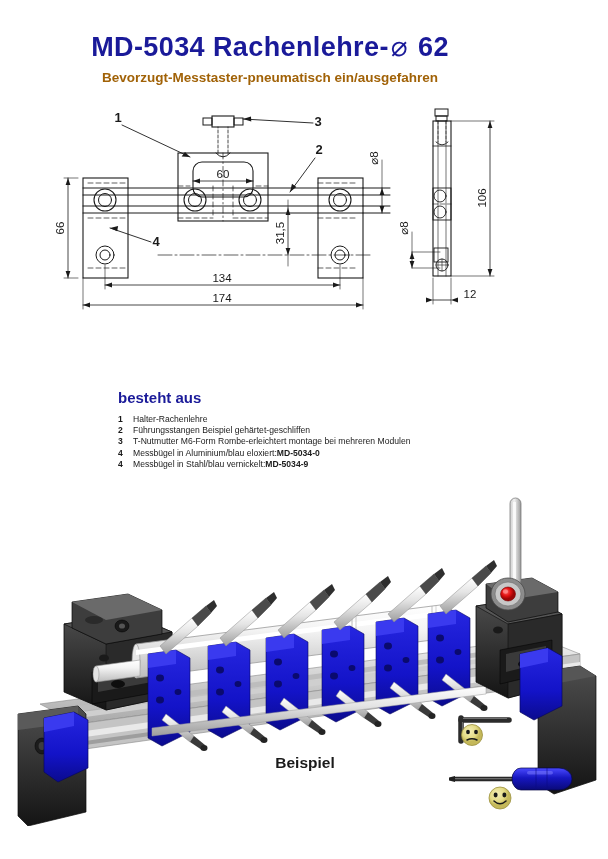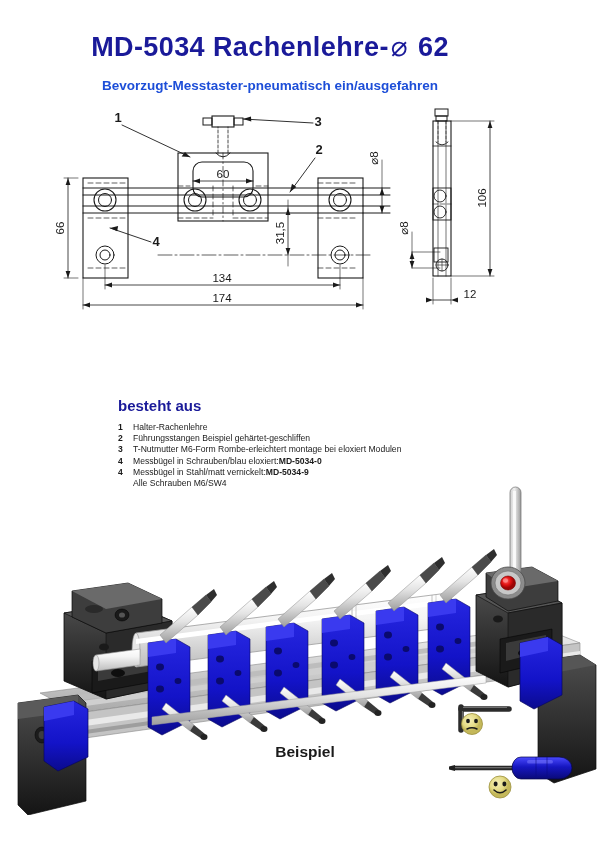--- a/index.html
+++ b/index.html
@@ -32,46 +32,46 @@
     color: #1a1a99;
     letter-spacing: 0.4px;
     white-space: nowrap;
   }
   #title .dia {
     font-weight: normal;
     font-size: 28px;
     padding: 0 2px;
   }
   #subtitle {
-    margin: 8px;
+    margin: 0;
     padding-top: 7px;
     font-size: 13.5px;
     font-weight: bold;
-    color: #1d4ed8;
+    color: #a16207;
   }
 
   
   #drawing {
     position: absolute;
     top: 100px;
     left: 0;
     width: 608px;
     height: 250px;
   }
   #drawing svg { display: block; }
 
   
   #parts {
     position: absolute;
     top: 385px;
     left: 118px;
     width: 470px;
   }
   #parts-heading {
-    margin: 12px 0 8px 0;
+    margin: 4px 0 8px 0;
     font-size: 15px;
     font-weight: bold;
     color: #1a1a99;
   }
   #parts-list {
     list-style: none;
     margin: 0;
     padding: 0;
     font-size: 8.6px;
     line-height: 11.2px;
@@ -85,21 +85,21 @@
     width: 15px;
     flex: 0 0 15px;
     font-weight: bold;
   }
   .pl-txt { flex: 1 1 auto; }
   .pl-txt b { font-weight: bold; }
 
   
   #render {
     position: absolute;
-    top: 485px;
+    top: 496px;
     left: 0;
     width: 564px;
     height: 330px;
   }
   #render svg { display: block; }
 </style>
 </head>
 <body>
 
 <div id="header">
@@ -278,33 +278,29 @@
     <li>
       <span class="pl-num">1</span>
       <span class="pl-txt"><span>Halter-Rachenlehre</span><b></b></span>
     </li>
     <li>
       <span class="pl-num">2</span>
       <span class="pl-txt"><span>Führungsstangen Beispiel gehärtet-geschliffen</span><b></b></span>
     </li>
     <li>
       <span class="pl-num">3</span>
-      <span class="pl-txt"><span>T-Nutmutter M6-Form Rombe-erleichtert montage bei eloxiert Modulen</span><b></b></span>
+      <span class="pl-txt"><span>T-Nutmutter M6-Form Rombe-erleichtert montage bei mehreren Modulen</span><b></b></span>
     </li>
     <li>
       <span class="pl-num">4</span>
-      <span class="pl-txt"><span>Messbügel in Schrauben/blau eloxiert:</span><b>MD-5034-0</b></span>
+      <span class="pl-txt"><span>Messbügel in Aluminium/blau eloxiert:</span><b>MD-5034-0</b></span>
     </li>
     <li>
       <span class="pl-num">4</span>
-      <span class="pl-txt"><span>Messbügel in Stahl/matt vernickelt:</span><b>MD-5034-9</b></span>
-    </li>
-    <li>
-      <span class="pl-num"></span>
-      <span class="pl-txt"><span>Alle Schrauben M6/SW4</span><b></b></span>
+      <span class="pl-txt"><span>Messbügel in Stahl/blau vernickelt:</span><b>MD-5034-9</b></span>
     </li>
   </ul>
 </div>
 
 <div id="render">
 <svg width="608" height="330" viewBox="0 0 608 330" xmlns="http://www.w3.org/2000/svg">
   <defs>
     <linearGradient id="railG" x1="0" y1="0" x2="0" y2="1">
       <stop offset="0%" stop-color="#f2f2f2"></stop>
       <stop offset="45%" stop-color="#d2d2d2"></stop>

